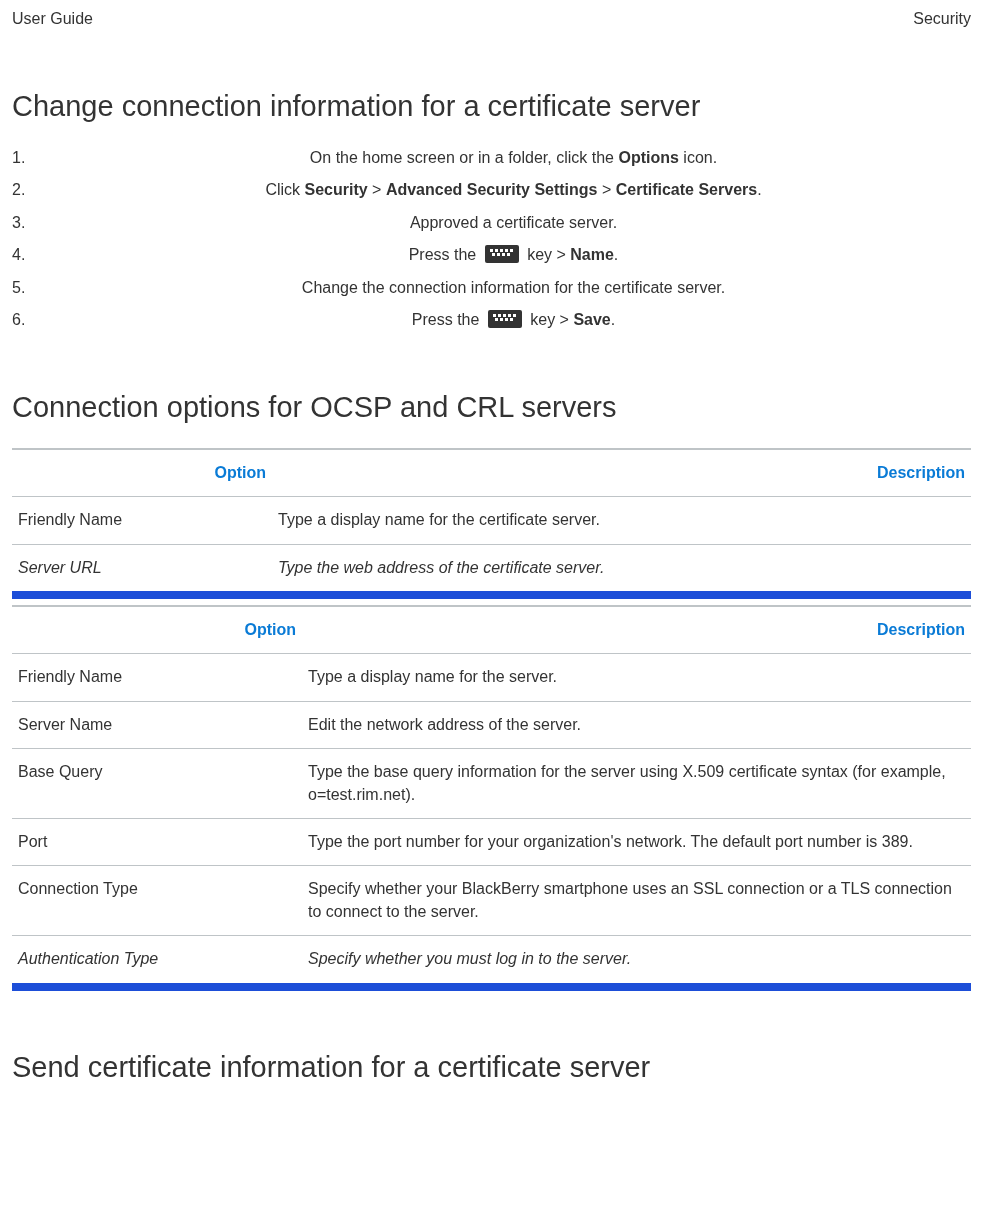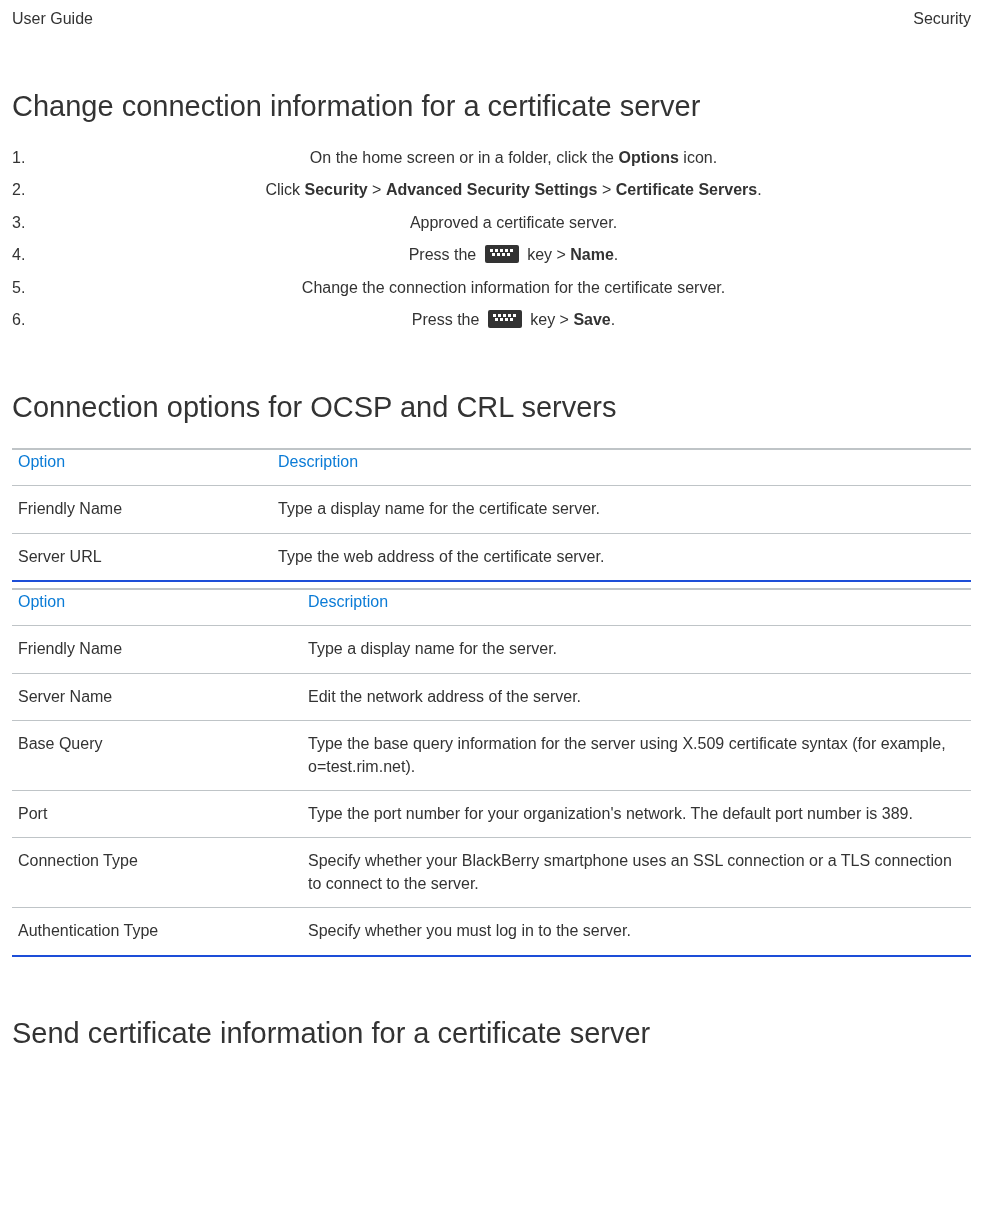--- a/index.html
+++ b/index.html
@@ -69,37 +69,38 @@
     box-shadow:
       5px 0 0 #fff, 10px 0 0 #fff, 15px 0 0 #fff, 20px 0 0 #fff,
       2px 4px 0 #fff, 7px 4px 0 #fff, 12px 4px 0 #fff, 17px 4px 0 #fff;
   }
   table.opt-table {
     width: 100%;
     border-collapse: collapse;
     margin-top: 6px;
   }
   table.opt-table thead th {
-    text-align: left;
+    text-align: right;
     color: #0a7bd6;
-    font-weight: 400;
+    font-weight: 700;
     font-size: 16px;
-    padding: 1px 6px 12px 6px;
+    padding: 12px 6px 12px 6px;
     border-top: 2px solid #bfc4c7;
     border-bottom: 1px solid #bfc4c7;
   }
   table.opt-table thead th:first-child { width: 260px; }
   table.opt-table tbody td {
     padding: 12px 6px;
     border-bottom: 1px solid #bfc4c7;
     vertical-align: top;
     color: #333;
   }
   table.opt-table tbody tr:last-child td {
-    border-bottom: 2px solid #1d4ed8;
+    border-bottom: 8px solid #1d4ed8;
+    font-style: italic;
   }
   .page-wrap { position: relative; min-height: 1197px; }
 </style>
 </head>
 <body>
 <div class="page-wrap">
 
 <div class="header-row">
   <div class="header-left">
     <div>User Guide</div>

